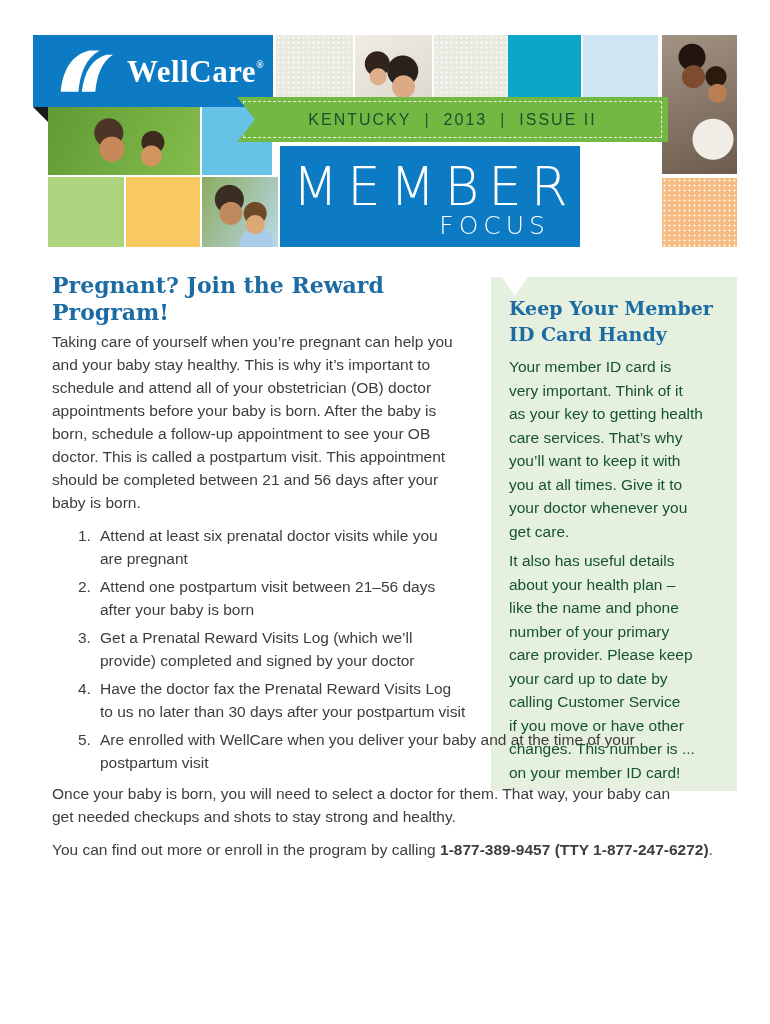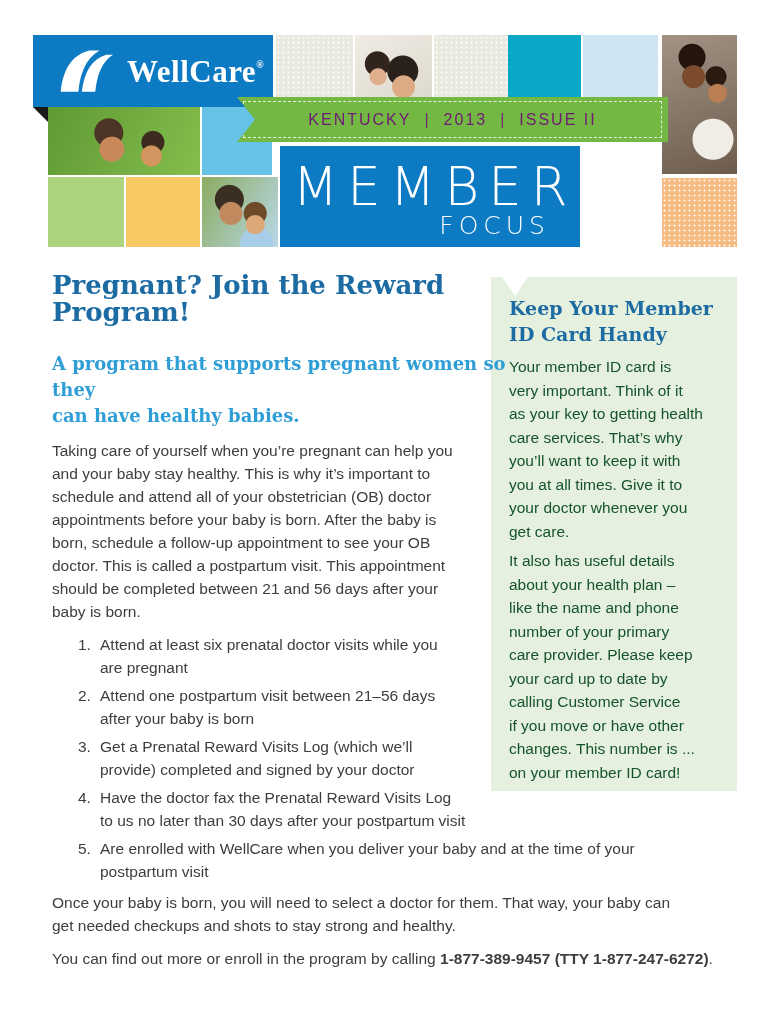--- a/index.html
+++ b/index.html
@@ -67,30 +67,30 @@
   .t-member { left:247px; top:111px; width:300px; height:101px; background:#0d7bc4; color:#fff; }
   .member-word { text-align:center; margin-top:14px; font-size:53px; line-height:1;
     font-weight:200; letter-spacing:9px; text-indent:9px; font-family:"DejaVu Sans", sans-serif; }
   .focus-word { position:absolute; right:30px; bottom:9px; font-size:25px; line-height:1;
     font-weight:300; letter-spacing:5px; font-family:"DejaVu Sans", sans-serif; }
 
   .ribbon { left:204px; top:62px; width:431px; height:45px; background:#72b843;
     clip-path:polygon(0 0, 100% 0, 100% 100%, 0 100%, 18px 50%);
     filter:drop-shadow(0 2px 2px rgba(0,0,0,.25));
     display:flex; align-items:center; justify-content:center; gap:13px;
-    color:#701a75; font-size:16px; font-weight:300; letter-spacing:2px; }
+    color:#14532d; font-size:16px; font-weight:300; letter-spacing:2px; }
   .ribbon::after { content:""; position:absolute; inset:4px 6px;
     border:1px dashed rgba(255,255,255,.8); pointer-events:none; }
   .ribbon .sep { opacity:.9; font-weight:300; }
 
   
   .article { position:absolute; left:52px; top:272px; width:692px; }
   .ml { white-space:pre-line; }
-  h1.headline { font-family:"DejaVu Serif", serif; font-weight:700; font-size:26px;
-    line-height:27px; color:#1d6ba3; margin:0 0 25px; width:438px; }
+  h1.headline { font-family:"DejaVu Serif", serif; font-weight:700; font-size:22px;
+    line-height:27px; color:#1d6ba3; margin:0 0 4px; width:438px; }
   .subhead { font-family:"DejaVu Serif", serif; font-weight:700; font-size:18px;
     line-height:26px; color:#2f9ed7; margin:0 0 10px; width:470px; }
   p.body { font-size:15.5px; line-height:23px; width:438px; margin:0 0 10px; }
   p.body.last { margin-bottom:8px; }
 
   .step { display:flex; width:460px; margin:0 0 5px; font-size:15.5px; line-height:23px; }
   .step .num { flex:none; width:22px; margin-left:26px; }
   .step.wide { width:692px; }
   .step.wide { margin-bottom:6px; }
 
@@ -169,22 +169,20 @@
 care provider. Please keep
 your card up to date by
 calling Customer Service
 if you move or have other
 changes. This number is ...
 on your member ID card!</p>
   </aside>
 
   <div class="article">
     <h1 class="headline">Pregnant? Join the Reward Program!</h1>
-    <div class="subhead ml">A program that supports pregnant women so they
-can have healthy babies.</div>
 
     <p class="body ml">Taking care of yourself when you’re pregnant can help you
 and your baby stay healthy. This is why it’s important to
 schedule and attend all of your obstetrician (OB) doctor
 appointments before your baby is born. After the baby is
 born, schedule a follow-up appointment to see your OB
 doctor. This is called a postpartum visit. This appointment
 should be completed between 21 and 56 days after your
 baby is born.</p>
 

